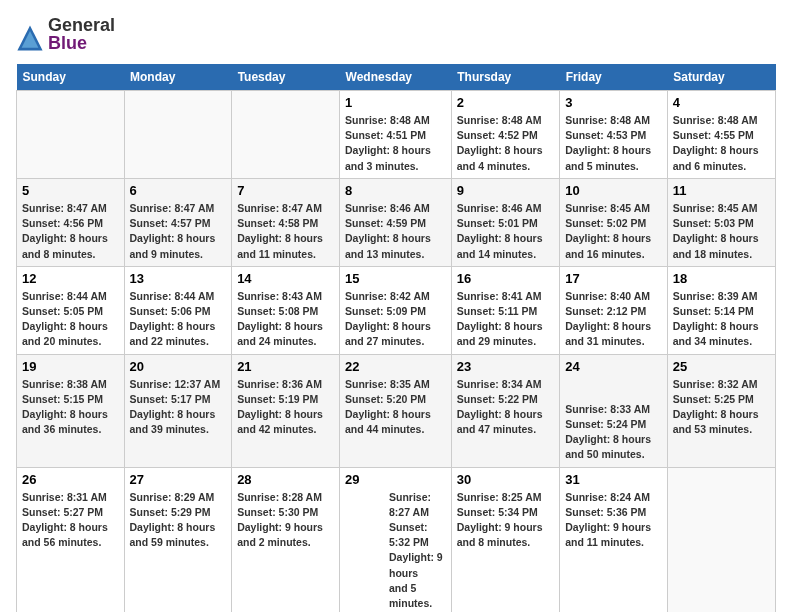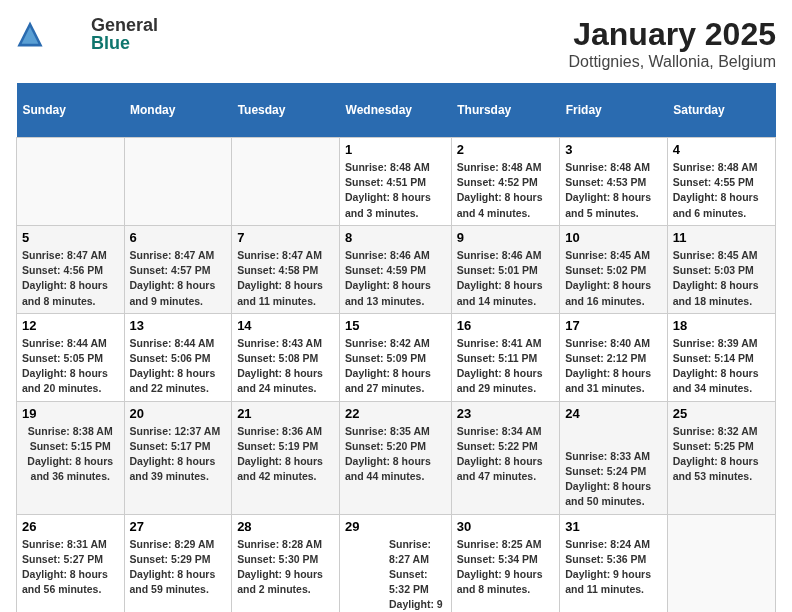--- a/index.html
+++ b/index.html
@@ -11,37 +11,36 @@
       padding: 16px;
     }
     .header {
       display: flex;
       justify-content: space-between;
       align-items: flex-start;
       margin-bottom: 12px;
     }
     .logo {
       display: flex;
-      align-items: center;
-      gap: 43px;
+      align-items: flex-end;
     }
     .logo-text {
       display: flex;
       flex-direction: column;
       line-height: 1;
     }
     .logo-general {
       font-size: 18px;
       font-weight: bold;
       color: #333;
     }
     .logo-blue {
       font-size: 18px;
       font-weight: bold;
-      color: #0f766e;
+      color: #701a75;
     }
     .logo-icon {
       width: 28px;
       height: 28px;
       margin-right: 4px;
     }
     .title-section {
       text-align: right;
     }
     .month-title {
@@ -55,21 +54,21 @@
     }
     table {
       width: 100%;
       border-collapse: collapse;
       font-size: 11px;
     }
     thead tr th {
       background: #2a6bb0;
       color: #fff;
       text-align: left;
-      padding: 20px 6px;
+      padding: 6px 6px;
       font-size: 12px;
       font-weight: bold;
     }
     tbody tr td {
       border: 1px solid #ccc;
       vertical-align: top;
       padding: 4px 5px;
       height: 80px;
       width: 113px;
       background: #fff;
@@ -100,24 +99,20 @@
   <div class="logo">
     <svg class="logo-icon" viewBox="0 0 40 40">
       <polygon points="20,2 38,38 2,38" fill="#2a6bb0"></polygon>
       <polygon points="20,10 32,34 8,34" fill="#5a9fd4"></polygon>
     </svg>
     <div class="logo-text">
       <span class="logo-general">General</span>
       <span class="logo-blue">Blue</span>
     </div>
   </div>
-  <div class="title-section">
-    <div class="month-title">January 2025</div>
-    <div class="location-title">Dottignies, Wallonia, Belgium</div>
-  </div>
 </div>
 
 <table>
   <thead>
     <tr>
     <th>Sunday</th>
         <th>Monday</th>
         <th>Tuesday</th>
         <th>Wednesday</th>
         <th>Thursday</th>
@@ -257,21 +252,21 @@
           <span class="day-num">18</span>
           <div class="day-info" style="white-space: pre-line;">Sunrise: 8:39 AM
 Sunset: 5:14 PM
 Daylight: 8 hours
 and 34 minutes.</div>
         </td>
       </tr>
       <tr>
         <td>
           <span class="day-num">19</span>
-          <div class="day-info" style="white-space: pre-line; text-align: center;">Sunrise: 8:38 AM
+          <div class="day-info" style="white-space: pre-line;">Sunrise: 8:38 AM
 Sunset: 5:15 PM
 Daylight: 8 hours
 and 36 minutes.</div>
         </td>
         <td>
           <span class="day-num">20</span>
           <div class="day-info" style="white-space: pre-line;">Sunrise: 12:37 AM
 Sunset: 5:17 PM
 Daylight: 8 hours
 and 39 minutes.</div>

